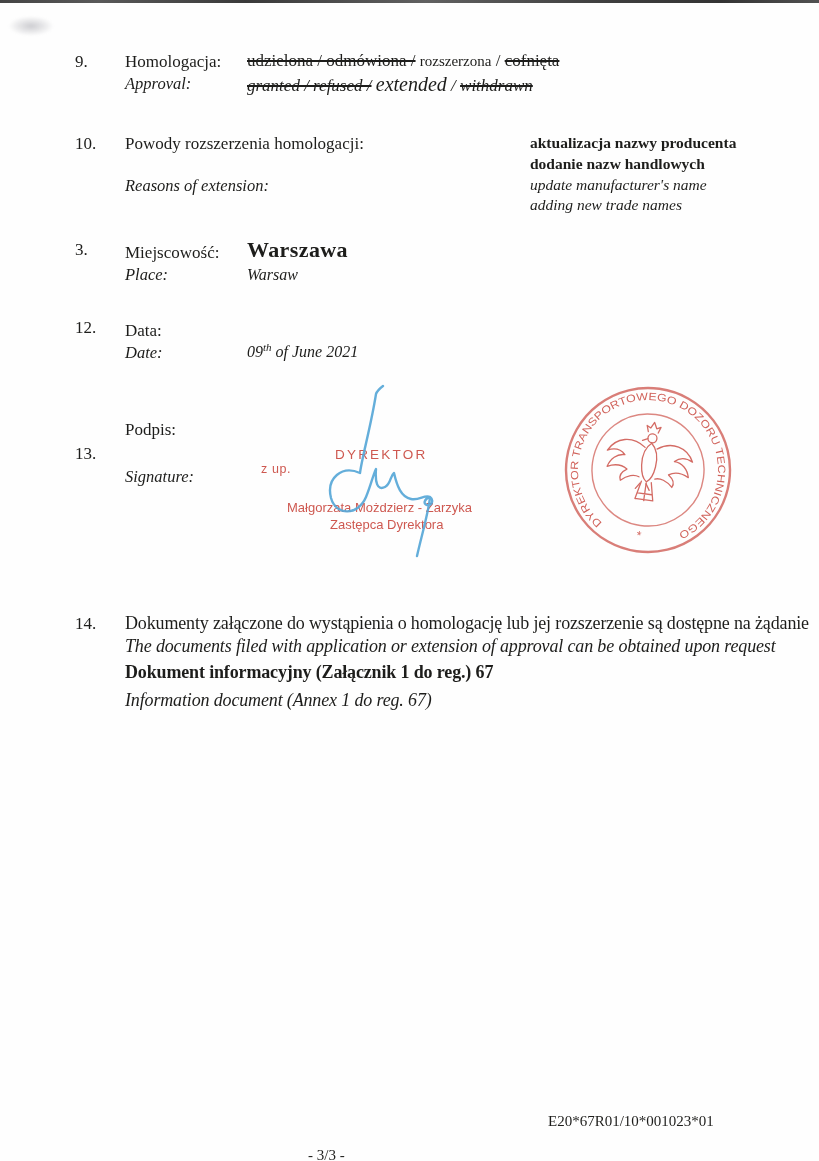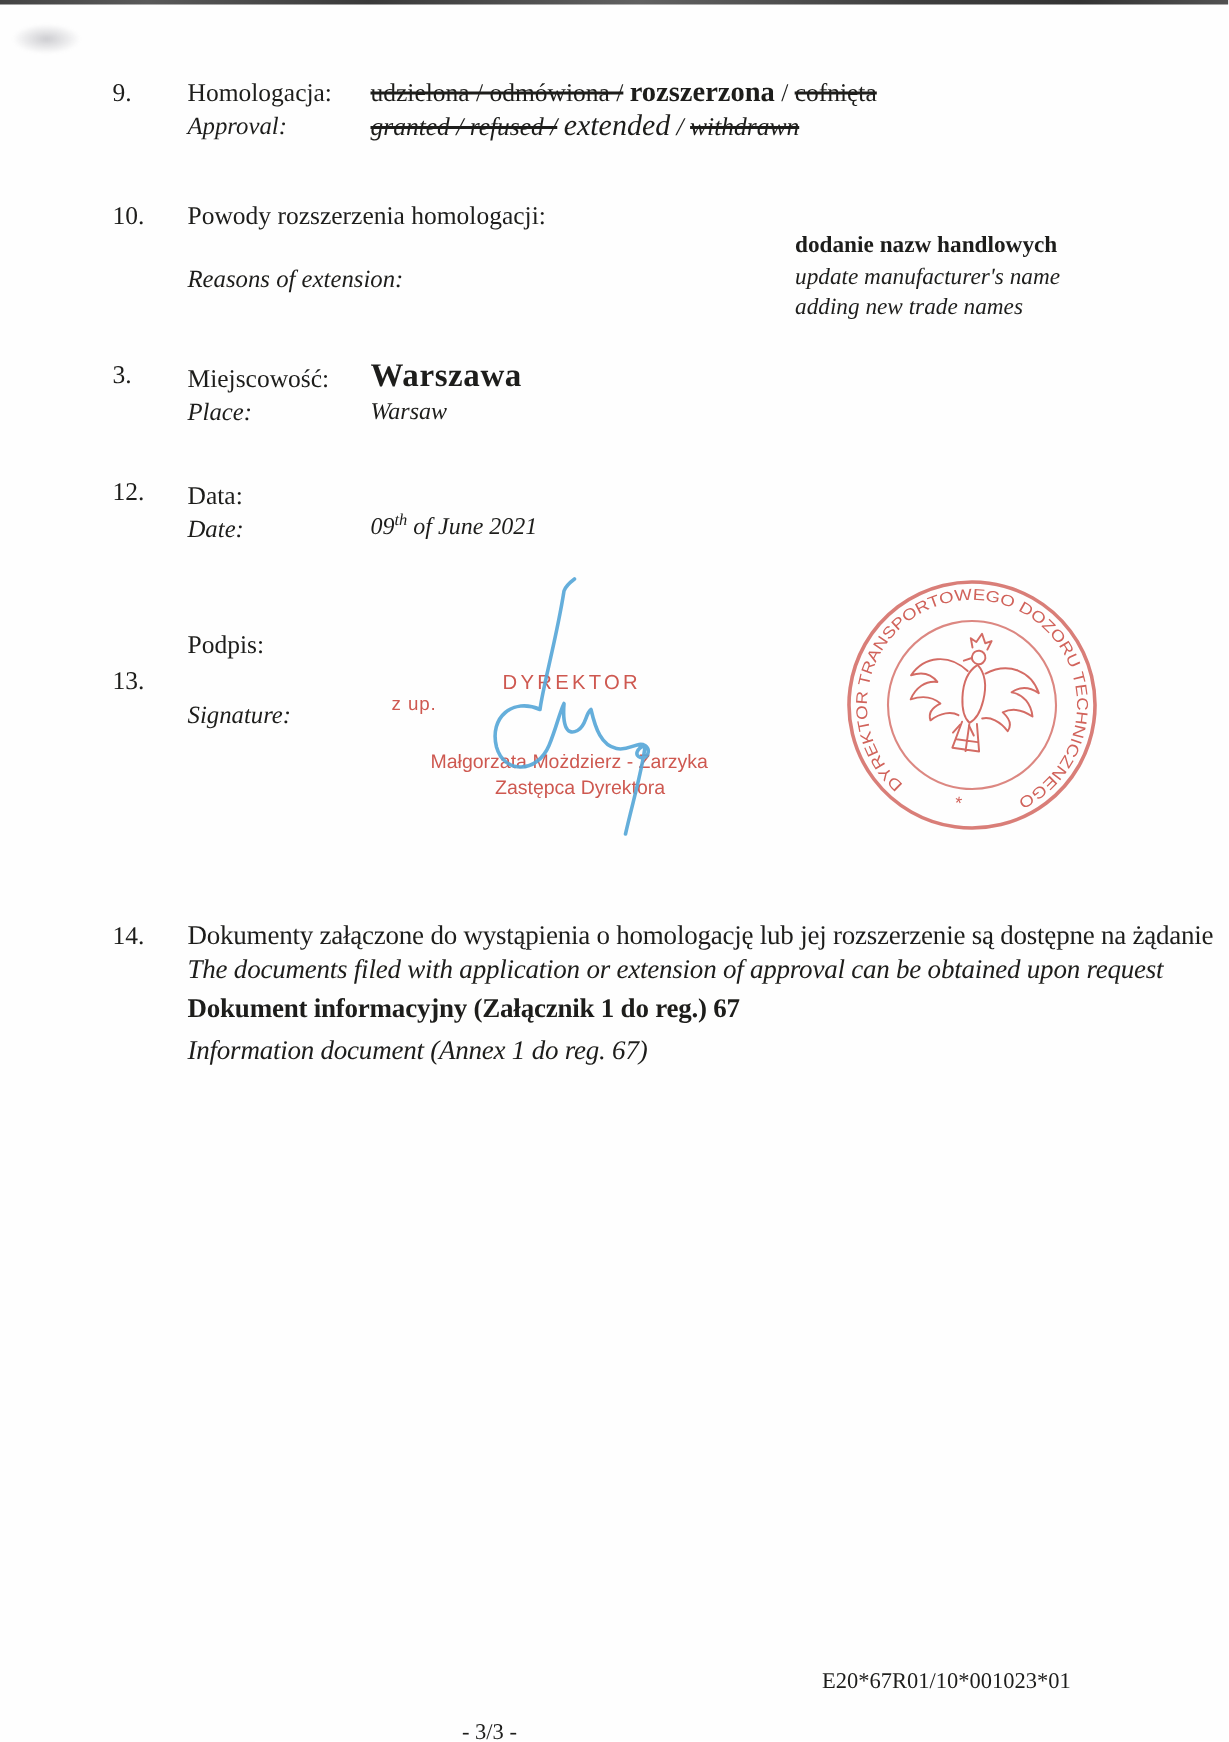--- a/index.html
+++ b/index.html
@@ -13,21 +13,21 @@
     font-family:"Liberation Serif", serif;color:var(--ink);overflow:hidden;
   }
   .abs{position:absolute;white-space:nowrap;}
   .it{font-style:italic;}
   .b{font-weight:bold;}
   .strike{text-decoration:line-through;text-decoration-thickness:1.5px;}
   .num{font-size:17px;}
   .lab{font-size:17px;}
   .lab-en{font-size:16.5px;font-style:italic;}
   .val{font-size:17px;}
-  .sel-pl{font-weight:bold;font-size:19px;text-align:center;}
+  .sel-pl{font-weight:normal;font-size:15px;text-align:center;}
   .sel-en{font-style:italic;font-size:20px;}
   .bigval{font-size:22px;font-weight:bold;letter-spacing:.4px;text-align:right;}
   .smallit{font-size:16px;font-style:italic;}
   .r10{font-size:15.5px;line-height:20.5px;}
   .redtxt{color:var(--stamp-red);font-family:"Liberation Sans",sans-serif;}
   .i14{font-size:18px;letter-spacing:-0.15px;}
   .foot{font-size:15px;}
   
   .top-scan-line{
     position:absolute;top:0;left:0;width:819px;height:3px;opacity:.85;
@@ -60,20 +60,21 @@
   <div class="abs val" style="left:247px;top:51px;">
     <span class="strike">udzielona / odmówiona /</span><span> </span><span class="sel-pl">rozszerzona</span><span> / </span><span class="strike">cofnięta</span>
   </div>
   <div class="abs val it" style="left:247px;top:73px;font-family:Liberation Serif, serif;">
     <span class="strike">granted / refused /</span><span> </span><span class="sel-en">extended</span><span> / </span><span class="strike">withdrawn</span>
   </div>
 
   <div class="abs num" style="left:75px;top:134px;">10.</div>
   <div class="abs lab" style="left:125px;top:134px;">Powody rozszerzenia homologacji:</div>
   <div class="abs lab-en" style="left:125px;top:176px;">Reasons of extension:</div>
+  <div class="abs r10 b" style="left:530px;top:133px;">aktualizacja nazwy producenta</div>
   <div class="abs r10 b" style="left:530px;top:154px;">dodanie nazw handlowych</div>
   <div class="abs r10 it" style="left:530px;top:175px;">update manufacturer's name</div>
   <div class="abs r10 it" style="left:530px;top:195px;">adding new trade names</div>
 
   <div class="abs num" style="left:75px;top:240px;">3.</div>
   <div class="abs lab" style="left:125px;top:243px;">Miejscowość:</div>
   <div class="abs lab-en" style="left:125px;top:265px;">Place:</div>
   <div class="abs bigval" style="left:247px;top:237px;">Warszawa</div>
   <div class="abs smallit" style="left:247px;top:266px;">Warsaw</div>
 

